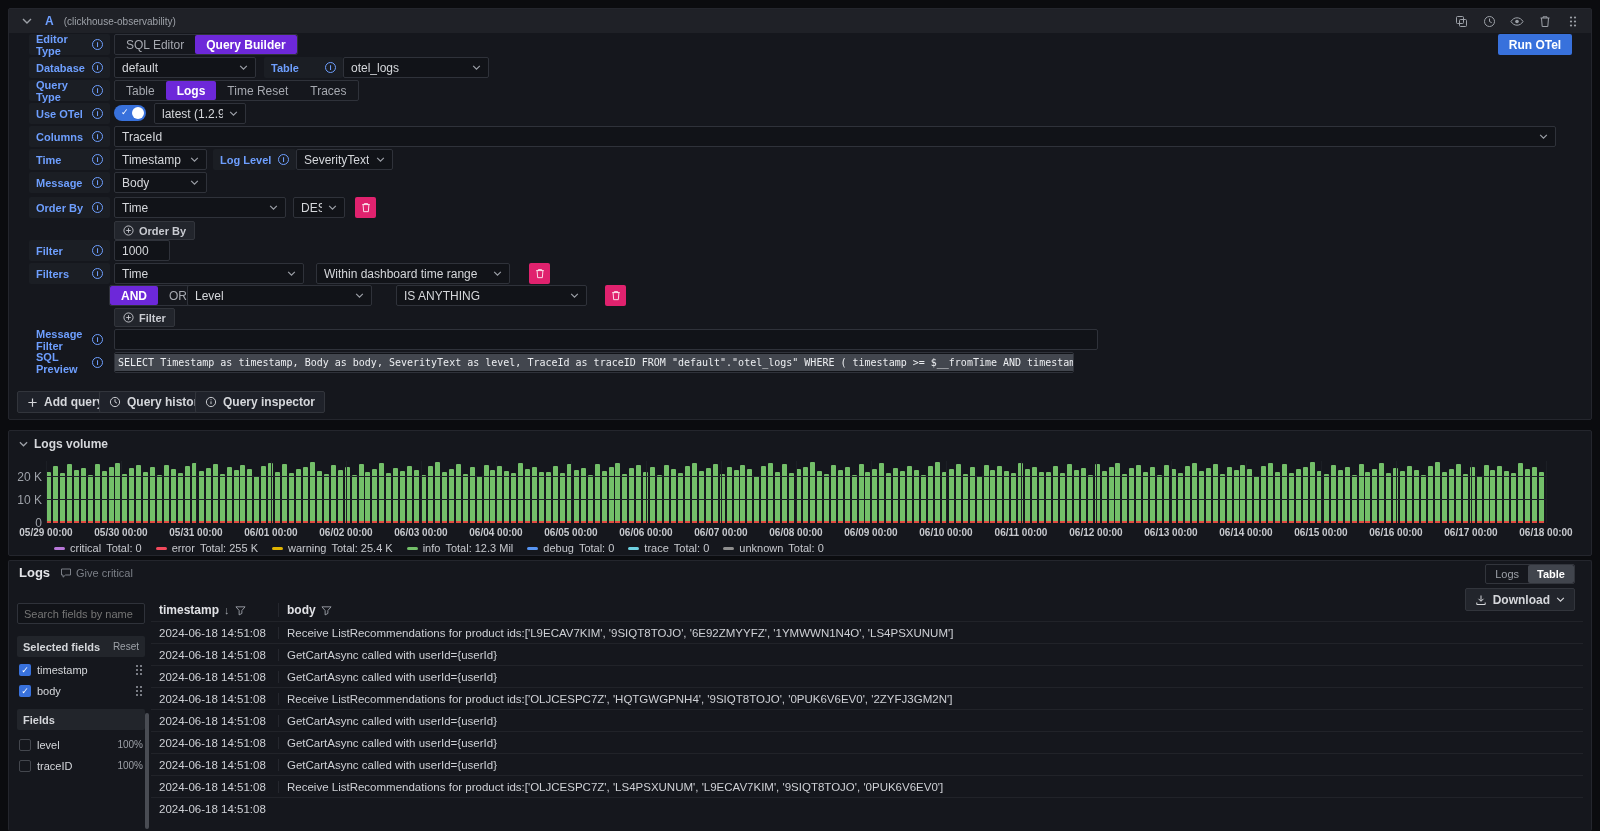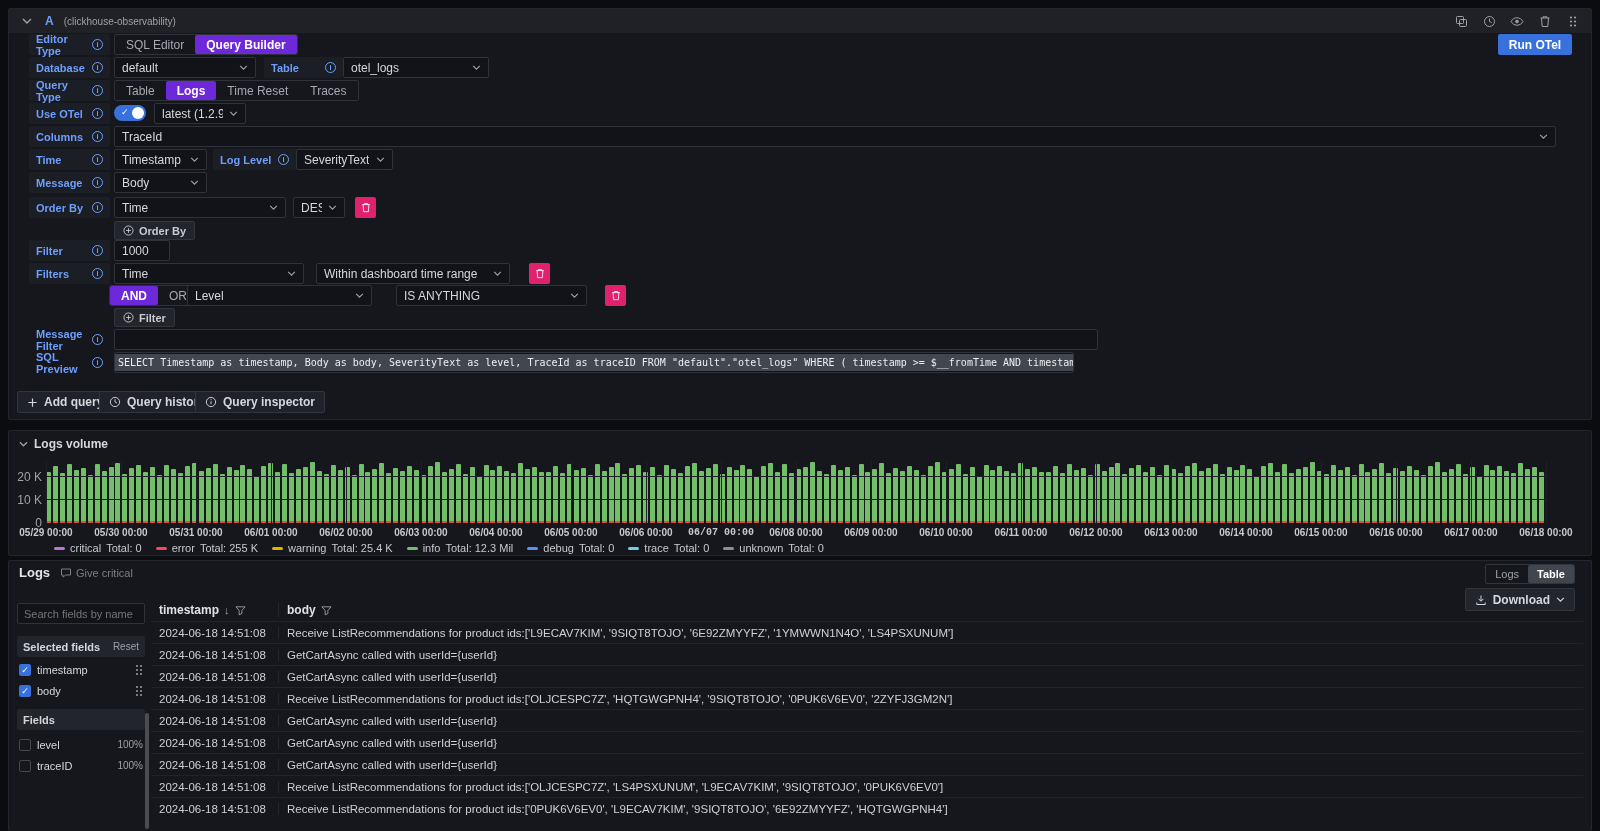--- a/index.html
+++ b/index.html
@@ -619,21 +619,21 @@
   <div class="x-axis">
       <span style="left: 0%;">05/29 00:00</span>
       <span style="left: 5%;">05/30 00:00</span>
       <span style="left: 10%;">05/31 00:00</span>
       <span style="left: 15%;">06/01 00:00</span>
       <span style="left: 20%;">06/02 00:00</span>
       <span style="left: 25%;">06/03 00:00</span>
       <span style="left: 30%;">06/04 00:00</span>
       <span style="left: 35%;">06/05 00:00</span>
       <span style="left: 40%;">06/06 00:00</span>
-      <span style="left: 45%; font-family: Liberation Mono, monospace;">06/07 00:00</span>
+      <span style="left: 45%;">06/07 00:00</span>
       <span style="left: 50%;">06/08 00:00</span>
       <span style="left: 55%;">06/09 00:00</span>
       <span style="left: 60%;">06/10 00:00</span>
       <span style="left: 65%;">06/11 00:00</span>
       <span style="left: 70%;">06/12 00:00</span>
       <span style="left: 75%;">06/13 00:00</span>
       <span style="left: 80%;">06/14 00:00</span>
       <span style="left: 85%;">06/15 00:00</span>
       <span style="left: 90%;">06/16 00:00</span>
       <span style="left: 95%;">06/17 00:00</span>
@@ -802,17 +802,16 @@
         <div class="trow">
           <span class="td-ts">2024-06-18 14:51:08</span>
           <span class="td-body">GetCartAsync called with userId={userId}</span>
         </div>
         <div class="trow">
           <span class="td-ts">2024-06-18 14:51:08</span>
           <span class="td-body">Receive ListRecommendations for product ids:['OLJCESPC7Z', 'LS4PSXUNUM', 'L9ECAV7KIM', '9SIQT8TOJO', '0PUK6V6EV0']</span>
         </div>
         <div class="trow">
           <span class="td-ts">2024-06-18 14:51:08</span>
-          <span class="td-body">Receive ListRecommendations for product ids:['0PUK6V6EV0', 'L9ECAV7KIM', '9SIQT8TOJO', '6E92ZMYYFZ', 'HQTGWGPNH4']</span>
         </div>
       </div>
   </div>
 </section>
 
 </body></html>

